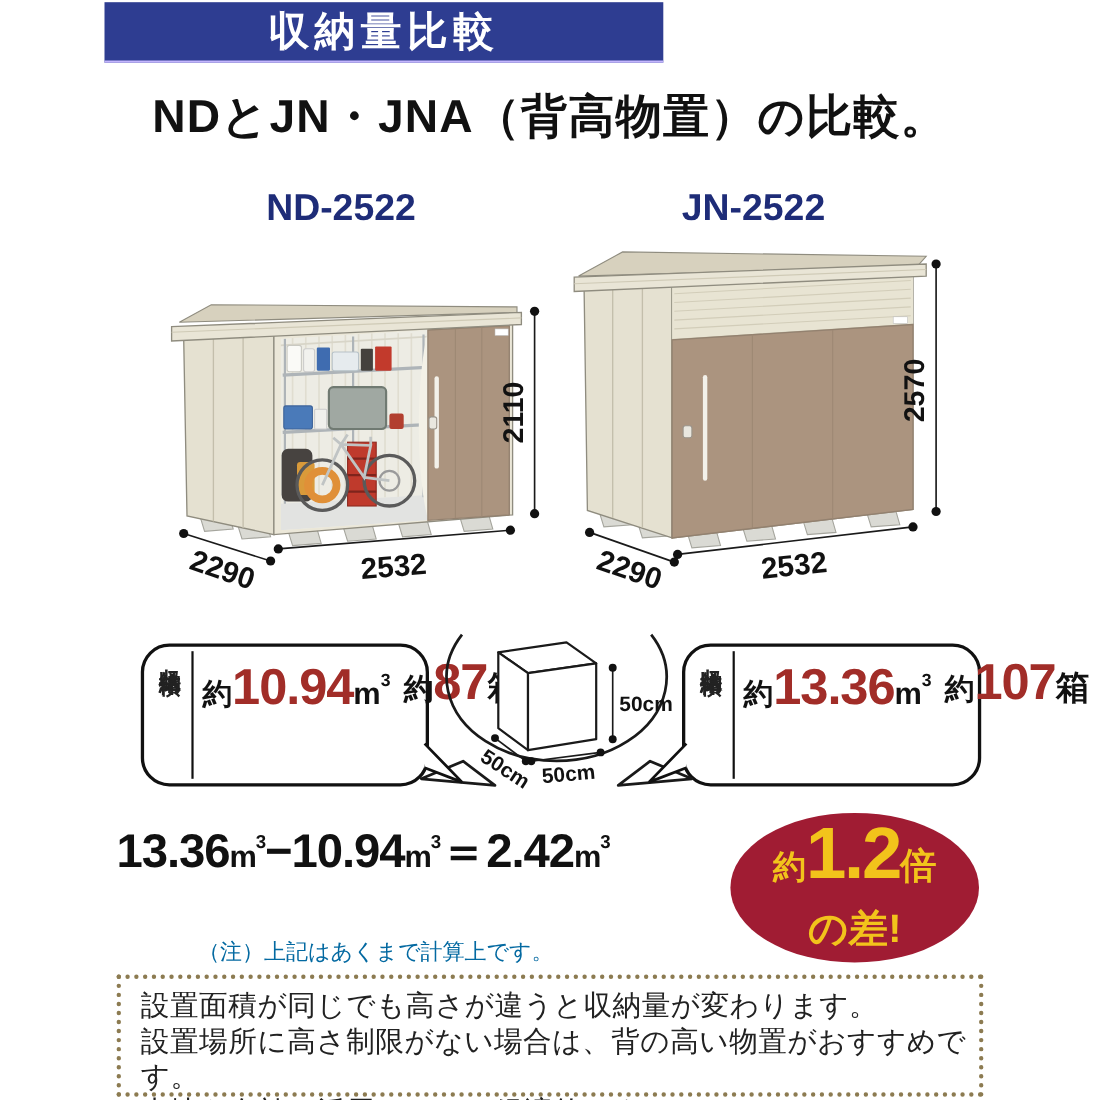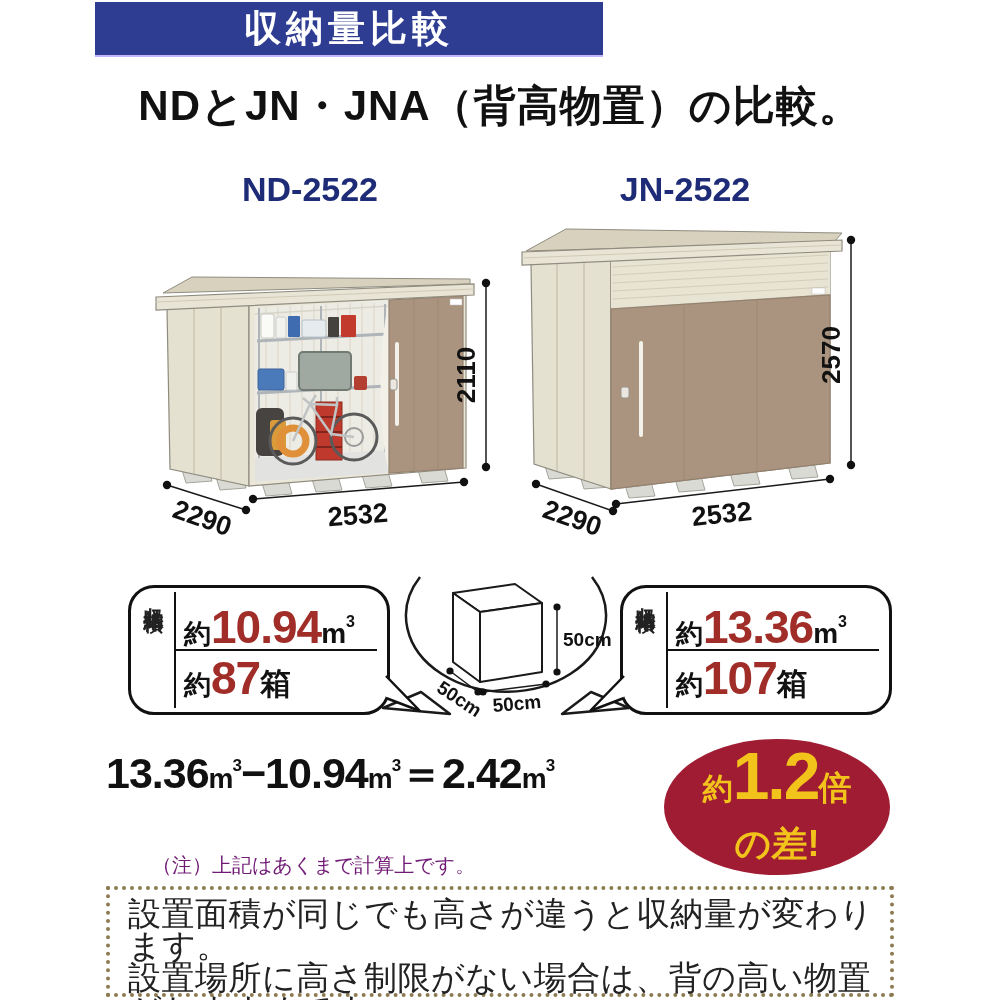--- a/index.html
+++ b/index.html
@@ -23,49 +23,49 @@
   
   .cube-title{left:330px;top:534px;width:350px;text-align:center;font-size:33px;font-weight:600;}
   .cube-title .sup{font-size:17px;vertical-align:13px;}
 
   
   .vol-box{top:585px;height:130px;border:3.5px solid #111;border-radius:26px;background:#fff;
            display:flex;align-items:stretch;padding:4px 6px 4px 10px;box-sizing:border-box;}
   .vol-left{left:128px;width:262px;} .vol-right{left:620px;width:272px;}
   .vol-label{writing-mode:vertical-rl;text-orientation:upright;font-size:20px;font-weight:600;
              letter-spacing:2px;display:flex;align-items:center;margin-right:6px;color:#222;}
-  .vol-body{flex:1;border-left:2.5px solid #111;display:flex;flex-direction:column;justify-content:center;}
+  .vol-body{flex:1;border-left:2.5px solid #111;display:flex;flex-direction:row;justify-content:center;}
   .vol-row{white-space:nowrap;line-height:55px;height:55px;padding-left:8px;}
   .vol-pre{font-size:27px;font-weight:600;}
   .vol-val{font-size:46px;font-weight:700;color:#a12d28;letter-spacing:-1px;}
   .vol-unit{font-size:28px;font-weight:600;}
   .vol-unit-kanji{font-size:31px;font-weight:600;}
   .vol-sup{font-size:16px;vertical-align:16px;font-weight:600;}
   .vol-div{height:2.5px;background:#111;margin:0 4px 0 0;}
 
   
   .eq1{left:106px;top:745px;font-size:43px;font-weight:600;white-space:nowrap;letter-spacing:-1px;}
   .eq1 .eq-unit{font-size:28px;}
   .eq1 .eq-sup{font-size:17px;vertical-align:17px;}
   .eq2{left:106px;top:797px;font-size:39px;font-weight:600;white-space:nowrap;}
-  .calc-note{left:152px;top:852px;font-size:20px;font-weight:500;color:#701a75;text-align:right;}
+  .calc-note{left:180px;top:852px;font-size:20px;font-weight:500;color:#0369a1;text-align:right;}
 
   
   .badge{left:664px;top:739px;width:226px;height:136px;background:#a01c33;border-radius:50%;
          display:flex;flex-direction:column;align-items:center;justify-content:center;color:#f2c31b;}
   .badge-l1{white-space:nowrap;line-height:60px;}
   .badge-pre{font-size:30px;font-weight:700;}
   .badge-val{font-size:66px;font-weight:700;letter-spacing:-2px;}
   .badge-suf{font-size:33px;font-weight:700;}
   .badge-l2{font-size:36px;font-weight:700;margin-top:-4px;}
 
   
   .footer-box{left:106px;top:886px;width:788px;height:111px;border:4px dotted #8c7b51;
               box-sizing:border-box;padding:8px 0 0 18px;background:#fff;}
-  .footer-line{font-size:33px;font-weight:500;line-height:32px;color:#222;letter-spacing:0.5px;}
+  .footer-line{font-size:26px;font-weight:500;line-height:32px;color:#222;letter-spacing:0.5px;}
 </style>
 </head>
 <body>
 
 <div id="canvas">
 
   <div class="abs banner">
     <span class="banner-title">収納量比較</span>
   </div>
 

